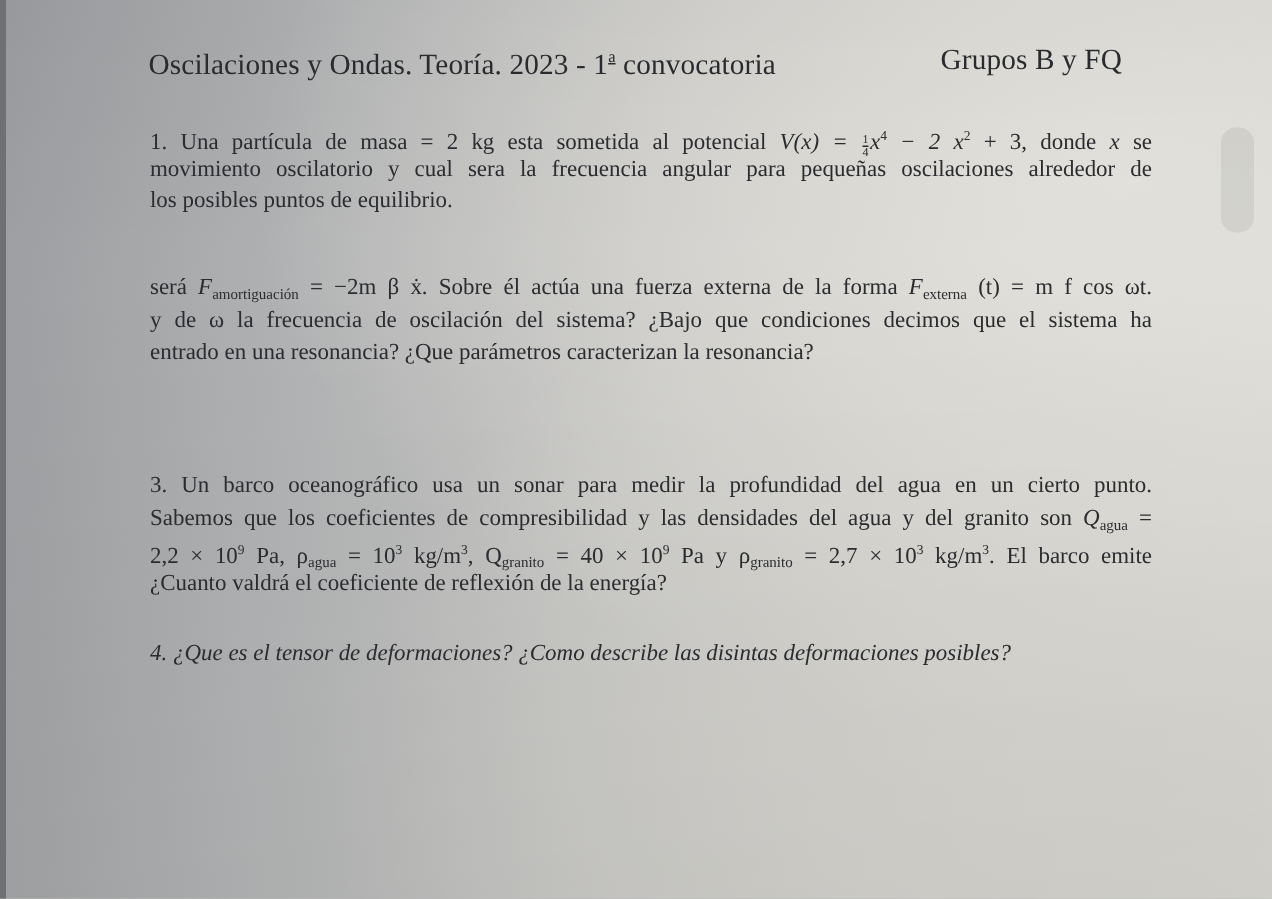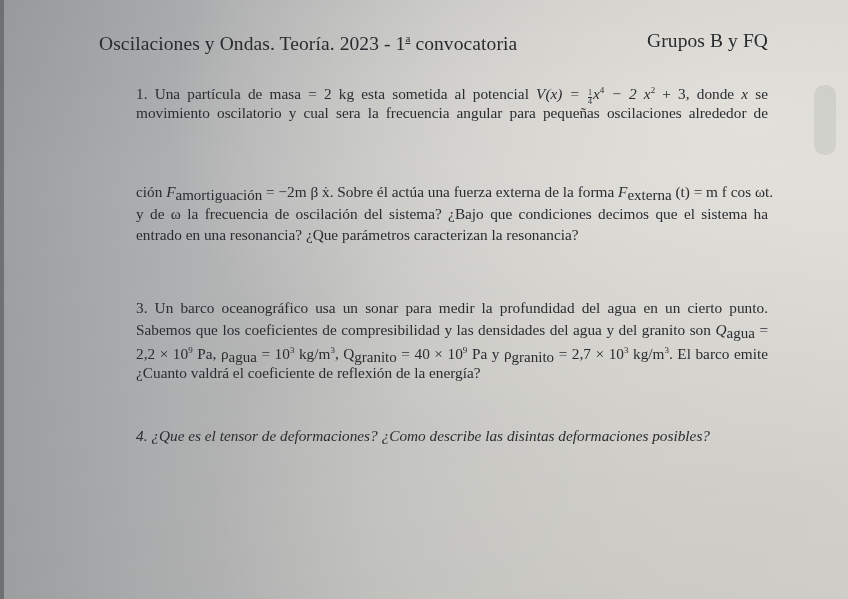--- a/index.html
+++ b/index.html
@@ -27,61 +27,62 @@
   }
   .stain {
     position: absolute; left: 810px; top: 85px; width: 22px; height: 70px;
     border-radius: 10px; background: rgba(200,200,196,0.6);
   }
   .header {
     position: absolute; left: 99px; top: 32px; width: 680px;
     font-size: 19.5px; color: #2a2b2e; letter-spacing: 0.1px;
   }
   .header .title { position: absolute; left: 0; top: 0; white-space: nowrap; }
-  .header .groups { position: absolute; left: 548px; top: -2px; white-space: nowrap; text-align: right; }
+  .header .groups { position: absolute; left: 528px; top: -2px; white-space: nowrap; text-align: right; }
   .header sup { font-size: 11px; text-decoration: underline; vertical-align: 8px; }
   .q {
     position: absolute; left: 100px; width: 668px;
     font-size: 15.3px; line-height: 21.6px; color: #2b2c30;
     text-align: justify;
   }
-  .q .line { display: block; white-space: nowrap; text-align: justify; text-align-last: justify; height: 21.6px; margin-left: 36px; }
+  .q .line { display: block; white-space: nowrap; text-align: justify; text-align-last: justify; height: 21.6px; }
   .q .line.last { text-align-last: left; }
   .q i { font-style: italic; }
-  .q sub { font-size: 15px; vertical-align: -3px; font-family: Liberation Serif, serif; }
+  .q sub { font-size: 10px; vertical-align: -3px; font-family: Liberation Serif, serif; }
   .q sup { font-size: 9px; vertical-align: 6px; }
   .frac { display: inline-block; vertical-align: -5px; text-align: center; font-size: 8px; line-height: 8px; margin: 0 1px; }
   .frac span { display: block; }
   .frac span.num { border-bottom: 1px solid #2b2c30; }
   #q1 { top: 80px; }
   #q2 { top: 181px; }
-  #q3 { top: 297px; }
+  #q3 { top: 313px; }
   #q4 { top: 425px; font-style: italic; }
 </style>
 </head>
 <body>
 
 <div class="photo-edge"></div>
 
 <div class="paper">
   <div class="stain"></div>
 </div>
 
 <div class="header">
   <span class="title"><span>Oscilaciones y Ondas. Teoría. 2023 - 1</span><sup>a</sup><span> convocatoria</span></span>
   <span class="groups">Grupos B y FQ</span>
 </div>
 
 <div class="q" id="q1">
   <span class="line"><span>1. Una partícula de masa = 2 kg esta sometida al potencial </span><i>V(x) = </i><span class="frac"><span class="num">1</span><span>4</span></span><i>x</i><sup>4</sup><i> − 2 x</i><sup>2</sup><span> + 3, donde </span><i>x</i><span> se</span></span>
   <span class="line">movimiento oscilatorio y cual sera la frecuencia angular para pequeñas oscilaciones alrededor de</span>
+  <span class="line last">los posibles puntos de equilibrio.</span>
 </div>
 
 <div class="q" id="q2">
-  <span class="line"><span>ción </span><i>F</i><sub>amortiguación</sub><span> = −2m β ẋ. Sobre él actúa una fuerza externa de la forma </span><i>F</i><sub>externa</sub><span> (t) = m f cos ωt.</span></span>
+  <span class="line"><span>será </span><i>F</i><sub>amortiguación</sub><span> = −2m β ẋ. Sobre él actúa una fuerza externa de la forma </span><i>F</i><sub>externa</sub><span> (t) = m f cos ωt.</span></span>
   <span class="line">y de ω la frecuencia de oscilación del sistema? ¿Bajo que condiciones decimos que el sistema ha</span>
   <span class="line last">entrado en una resonancia? ¿Que parámetros caracterizan la resonancia?</span>
 </div>
 
 <div class="q" id="q3">
   <span class="line">3. Un barco oceanográfico usa un sonar para medir la profundidad del agua en un cierto punto.</span>
   <span class="line"><span>Sabemos que los coeficientes de compresibilidad y las densidades del agua y del granito son </span><i>Q</i><sub>agua</sub><span> =</span></span>
   <span class="line"><span>2,2 × 10</span><sup>9</sup><span> Pa, ρ</span><sub>agua</sub><span> = 10</span><sup>3</sup><span> kg/m</span><sup>3</sup><span>, Q</span><sub>granito</sub><span> = 40 × 10</span><sup>9</sup><span> Pa y ρ</span><sub>granito</sub><span> = 2,7 × 10</span><sup>3</sup><span> kg/m</span><sup>3</sup><span>. El barco emite</span></span>
   <span class="line last">¿Cuanto valdrá el coeficiente de reflexión de la energía?</span>
 </div>

